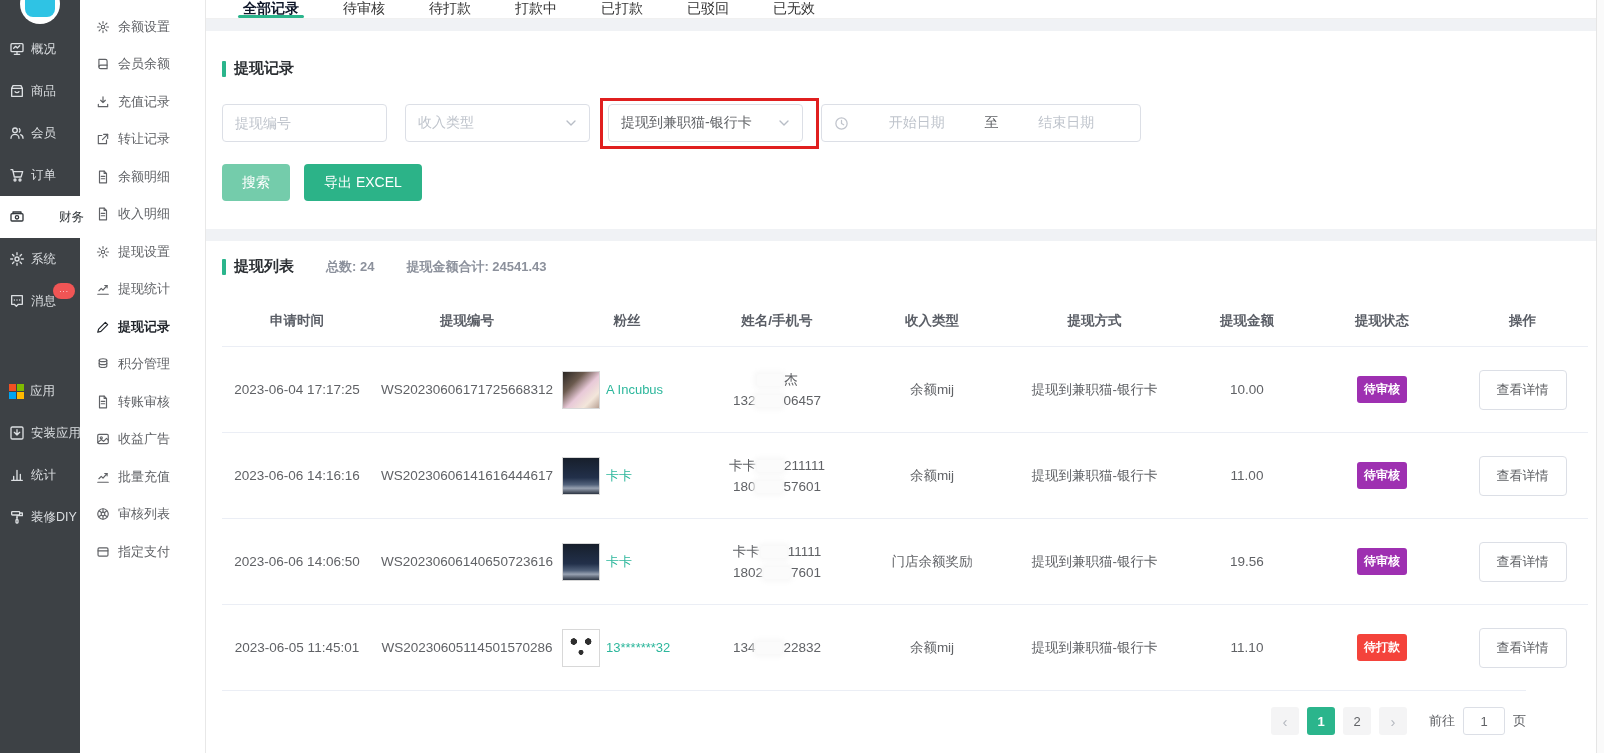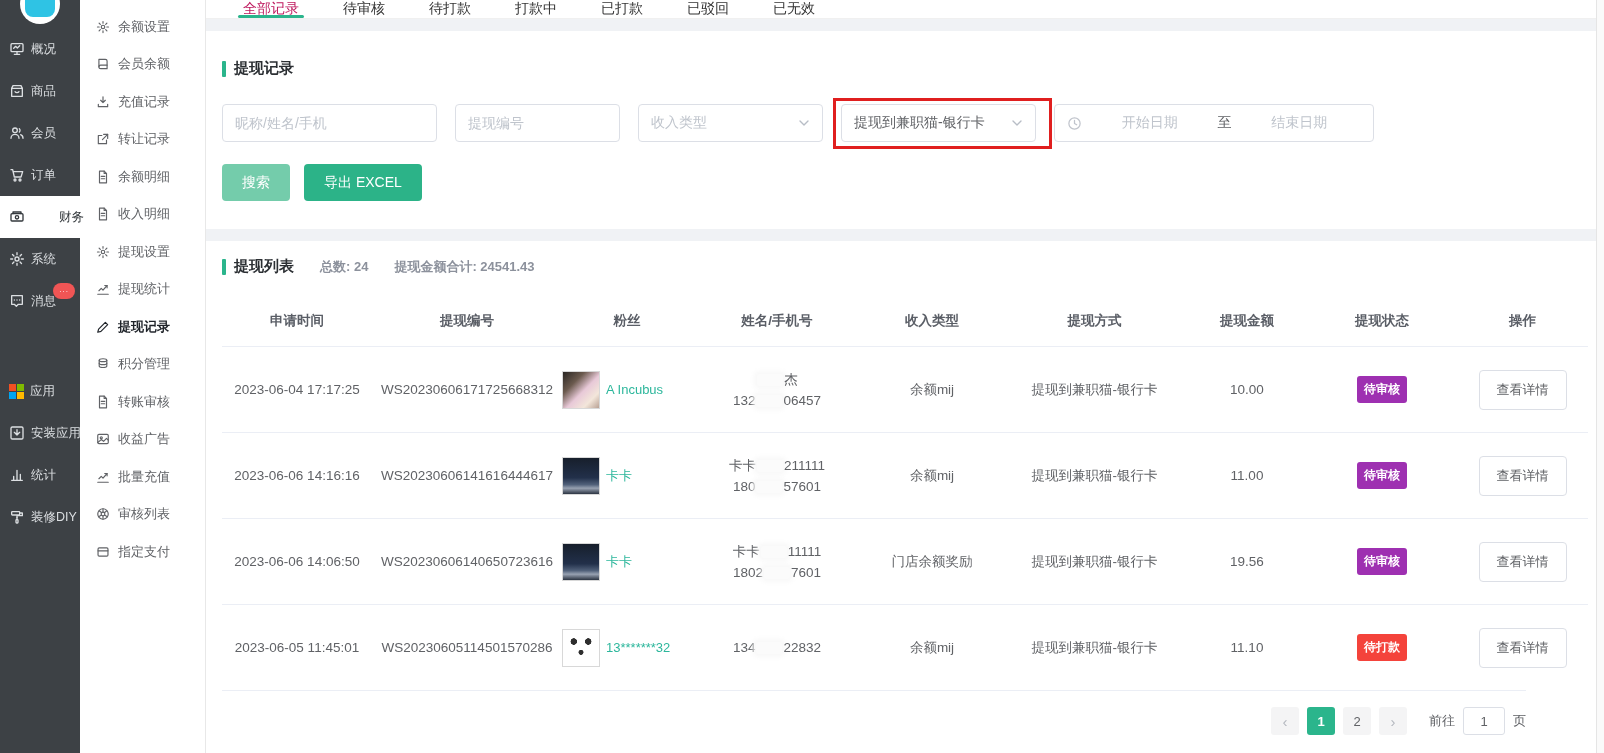--- a/index.html
+++ b/index.html
@@ -35,29 +35,29 @@
   .sub-item { height:37.5px; display:flex; align-items:center; gap:8px; padding-left:16px;
     font-size:13px; color:#606266; cursor:pointer; white-space:nowrap; }
   .sub-item svg.ico { width:14px; height:14px; }
   .sub-item.active { color:#1f2329; font-weight:bold; }
 
   
   .main { flex:1 1 auto; display:flex; flex-direction:column; min-width:0; }
   .tabbar { background:#fff; height:43px; display:flex; align-items:stretch; gap:44px;
     padding-left:37px; border-bottom:1px solid #f0f0f0; }
   .tab { display:flex; align-items:center; font-size:14px; color:#333; cursor:pointer; position:relative; }
-  .tab.active { color:#be185d; }
+  .tab.active { color:#0f172a;font-weight:bold; }
   .tab.active::after { content:""; position:absolute; left:-5px; right:-5px; bottom:0;
     height:3px; background:#2bb58c; border-radius:2px; }
 
   .panel { background:#fff; margin-top:12px; }
   .sec-title { display:flex; align-items:center; gap:8px; }
   .sec-title .bar { width:4px; height:16px; background:#2bb58c; border-radius:1px; }
   .sec-title .t { font-size:15px; font-weight:bold; color:#2b2f33; }
-  .sec-title .stat { font-size:13px; color:#8c919c; font-weight:bold; margin-left:18px; }
+  .sec-title .stat { font-size:13px; color:#8c919c; font-weight:bold; margin-left:24px; }
 
   
   .filter-panel { padding:28px 16px 28px; }
   .filter-row { display:flex; align-items:center; gap:18px; margin-top:26px; }
   .f-input, .f-select, .f-date { height:38px; border:1px solid #dcdfe6; border-radius:4px;
     font-size:14px; background:#fff; }
   .f-input { padding:0 12px; color:#606266; outline:none; }
   .f-input::placeholder { color:#bfc4cc; }
   .w1{width:175px}.w2{width:215px}.w3{width:165px}.w4{width:185px}.w5{width:195px}
   .f-select { display:flex; align-items:center; padding:0 10px 0 12px; cursor:pointer; position:relative; }
@@ -411,21 +411,20 @@
       <div class="tab">已驳回</div>
       <div class="tab">已无效</div>
     </div>
 
     <section class="panel filter-panel">
       <div class="sec-title">
         <i class="bar"></i>
         <span class="t">提现记录</span>
       </div>
       <div class="filter-row">
-        <input class="f-input w2" type="text" placeholder="昵称/姓名/手机" style="">
         <input class="f-input w3" type="text" placeholder="提现编号" style="">
         <div class="f-select w4">
           <span class="ph">收入类型</span>
           <svg class="chev ico">
               <use href="#i-chev"></use>
             </svg>
         </div>
         <div class="f-select w5">
           <span class="val">提现到兼职猫-银行卡</span>
           <svg class="chev ico">

